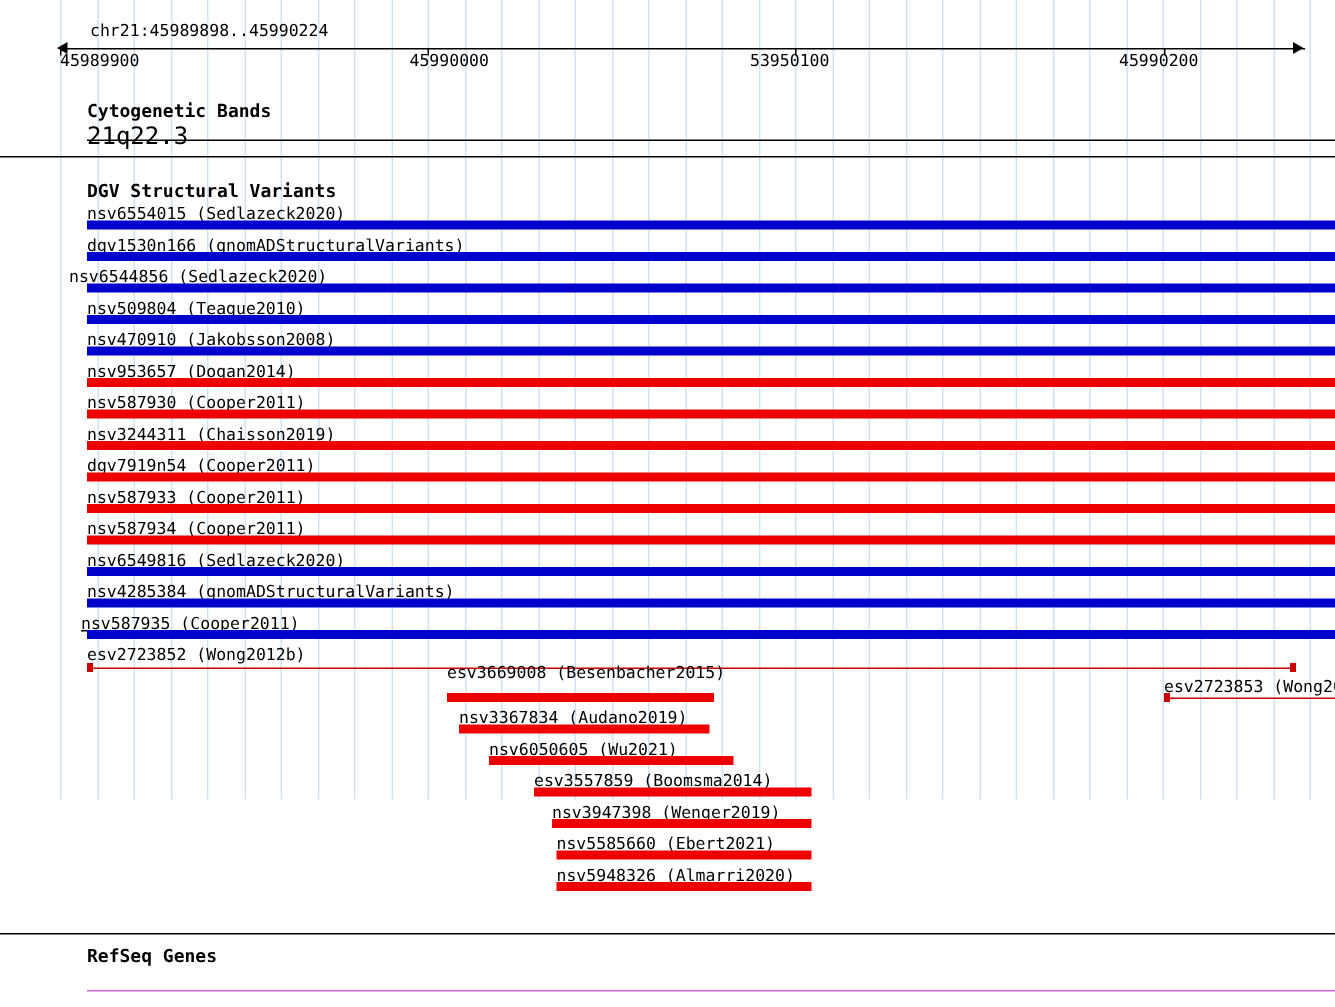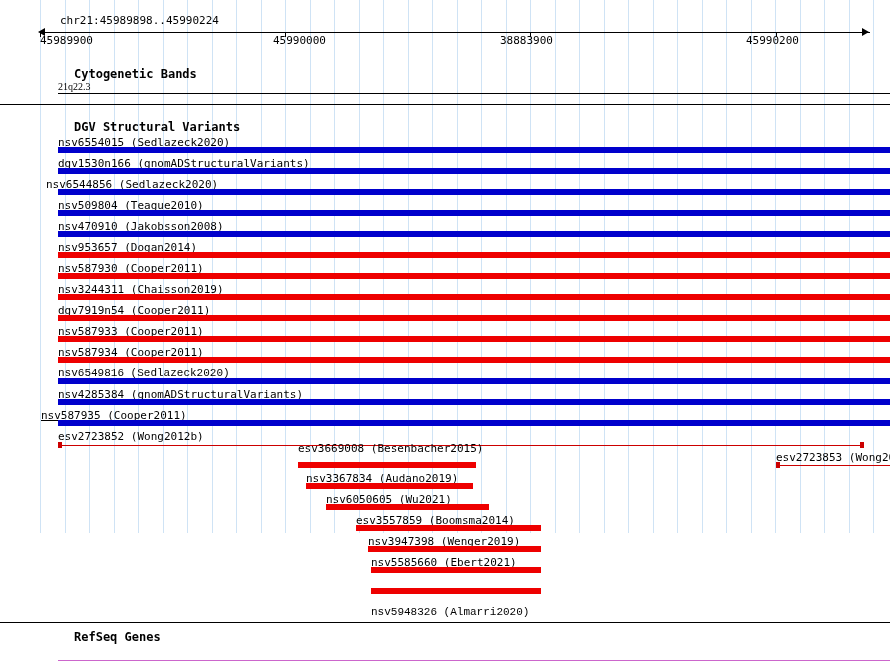--- a/index.html
+++ b/index.html
@@ -21,22 +21,22 @@
 
   
   .ruler{position:absolute;left:40px;right:20px;top:32px;height:1px;background:#000;}
   .ruler-arrow-l{position:absolute;left:38px;top:28px;width:0;height:0;
      border-top:4px solid transparent;border-bottom:4px solid transparent;border-right:7px solid #000;}
   .ruler-arrow-r{position:absolute;left:862px;top:28px;width:0;height:0;
      border-top:4px solid transparent;border-bottom:4px solid transparent;border-left:7px solid #000;}
   .tick{position:absolute;top:32px;width:1px;height:5px;background:#000;}
   .tick-label{position:absolute;top:34px;font-size:11px;white-space:nowrap;}
 
-  .section-title{position:absolute;font-size:12px;font-weight:bold;font-family:"DejaVu Sans Mono", monospace;white-space:nowrap;margin-left:16px;}
-  .band-label{position:absolute;font-size:10px;white-space:nowrap;font-family:Liberation Serif, serif;}
+  .section-title{position:absolute;font-size:12px;font-weight:bold;font-family:"DejaVu Sans Mono", monospace;white-space:nowrap;}
+  .band-label{position:absolute;font-size:16px;white-space:nowrap;}
 
   .hrule{position:absolute;height:1px;background:#000;}
 
   .track-label{position:absolute;font-size:11px;white-space:nowrap;color:#000;}
   .bar{position:absolute;height:6px;}
   .bar.blue{background:#0000cc;}
   .bar.red{background:#ee0000;}
 
   .thinline{position:absolute;height:1px;background:#cc0000;}
   .endcap{position:absolute;width:4px;height:6px;background:#cc0000;}
@@ -90,21 +90,21 @@
 
   <div class="ruler"></div>
   <div class="ruler-arrow-l"></div>
   <div class="ruler-arrow-r"></div>
   <div id="ruler-ticks">
       <div class="tick" style="left: 40px;"></div>
       <div class="tick-label" style="left: 40px;">45989900</div>
       <div class="tick" style="left: 285px;"></div>
       <div class="tick-label" style="left: 255px; margin-left: 18px;">45990000</div>
       <div class="tick" style="left: 530px;"></div>
-      <div class="tick-label" style="left: 500px;">38883900</div>
+      <div class="tick-label" style="left: 500px;">53950100</div>
       <div class="tick" style="left: 776px;"></div>
       <div class="tick-label" style="left: 746px;">45990200</div>
     </div>
 
   <div class="section-title" style="left:58px;top:67px;">Cytogenetic Bands</div>
   <div class="band-label" style="left:58px;top:81px;">21q22.3</div>
   <div class="hrule" style="left:58px;top:93px;width:832px;"></div>
   <div class="hrule" style="left:0px;top:104px;width:890px;"></div>
 
   <div class="section-title" style="left:58px;top:120px;">DGV Structural Variants</div>
@@ -124,43 +124,43 @@
       <div class="track-label" style="left: 58px; top: 262px;">nsv587930 (Cooper2011)</div>
       <div class="bar red" style="left: 58px; top: 273px; width: 832px;"></div>
       <div class="track-label" style="left: 58px; top: 283px;">nsv3244311 (Chaisson2019)</div>
       <div class="bar red" style="left: 58px; top: 294px; width: 832px;"></div>
       <div class="track-label" style="left: 58px; top: 304px;">dgv7919n54 (Cooper2011)</div>
       <div class="bar red" style="left: 58px; top: 315px; width: 832px;"></div>
       <div class="track-label" style="left: 58px; top: 325px;">nsv587933 (Cooper2011)</div>
       <div class="bar red" style="left: 58px; top: 336px; width: 832px;"></div>
       <div class="track-label" style="left: 58px; top: 346px;">nsv587934 (Cooper2011)</div>
       <div class="bar red" style="left: 58px; top: 357px; width: 832px;"></div>
-      <div class="track-label" style="left: 58px; top: 367px; font-family: Liberation Mono, monospace;">nsv6549816 (Sedlazeck2020)</div>
+      <div class="track-label" style="left: 58px; top: 367px;">nsv6549816 (Sedlazeck2020)</div>
       <div class="bar blue" style="left: 58px; top: 378px; width: 832px;"></div>
       <div class="track-label" style="left: 58px; top: 388px;">nsv4285384 (gnomADStructuralVariants)</div>
       <div class="bar blue" style="left: 58px; top: 399px; width: 832px;"></div>
-      <div class="track-label" style="left: 41px; top: 409px; text-decoration: underline;">nsv587935 (Cooper2011)</div>
+      <div class="track-label" style="left: 54px; top: 409px; text-decoration: underline;">nsv587935 (Cooper2011)</div>
       <div class="bar blue" style="left: 58px; top: 420px; width: 832px;"></div>
       <div class="track-label" style="left: 58px; top: 430px;">esv2723852 (Wong2012b)</div>
       <div class="thinline" style="left: 58px; top: 445px; width: 806px;"></div>
       <div class="endcap" style="left: 58px; top: 442px;"></div>
       <div class="endcap" style="left: 860px; top: 442px;"></div>
       <div class="track-label" style="left: 298px; top: 442px;">esv3669008 (Besenbacher2015)</div>
       <div class="bar red" style="left: 298px; top: 462px; width: 178px;"></div>
       <div class="track-label" style="left: 306px; top: 472px;">nsv3367834 (Audano2019)</div>
       <div class="bar red" style="left: 306px; top: 483px; width: 167px;"></div>
       <div class="track-label" style="left: 326px; top: 493px;">nsv6050605 (Wu2021)</div>
       <div class="bar red" style="left: 326px; top: 504px; width: 163px;"></div>
       <div class="track-label" style="left: 356px; top: 514px; text-align: right;">esv3557859 (Boomsma2014)</div>
       <div class="bar red" style="left: 356px; top: 525px; width: 185px;"></div>
       <div class="track-label" style="left: 368px; top: 535px;">nsv3947398 (Wenger2019)</div>
       <div class="bar red" style="left: 368px; top: 546px; width: 173px;"></div>
       <div class="track-label" style="left: 371px; top: 556px;">nsv5585660 (Ebert2021)</div>
       <div class="bar red" style="left: 371px; top: 567px; width: 170px;"></div>
-      <div class="track-label" style="left: 371px; top: 606px; font-family: Liberation Mono, monospace;">nsv5948326 (Almarri2020)</div>
+      <div class="track-label" style="left: 371px; top: 577px;">nsv5948326 (Almarri2020)</div>
       <div class="bar red" style="left: 371px; top: 588px; width: 170px;"></div>
       <div class="track-label" style="left: 776px; top: 451px;">esv2723853 (Wong201</div>
       <div class="thinline" style="left: 776px; top: 465px; width: 114px;"></div>
       <div class="endcap" style="left: 776px; top: 462px;"></div>
     </div>
 
   <div class="hrule" style="left:0px;top:622px;width:890px;"></div>
   <div class="section-title" style="left:58px;top:630px;">RefSeq Genes</div>
   <div class="band-label" style="left:58px;top:644px;margin-top:48px;">COL6A1|NM_001848</div>
   <div class="refseq-line" style="left:58px;top:660px;width:832px;"></div>

